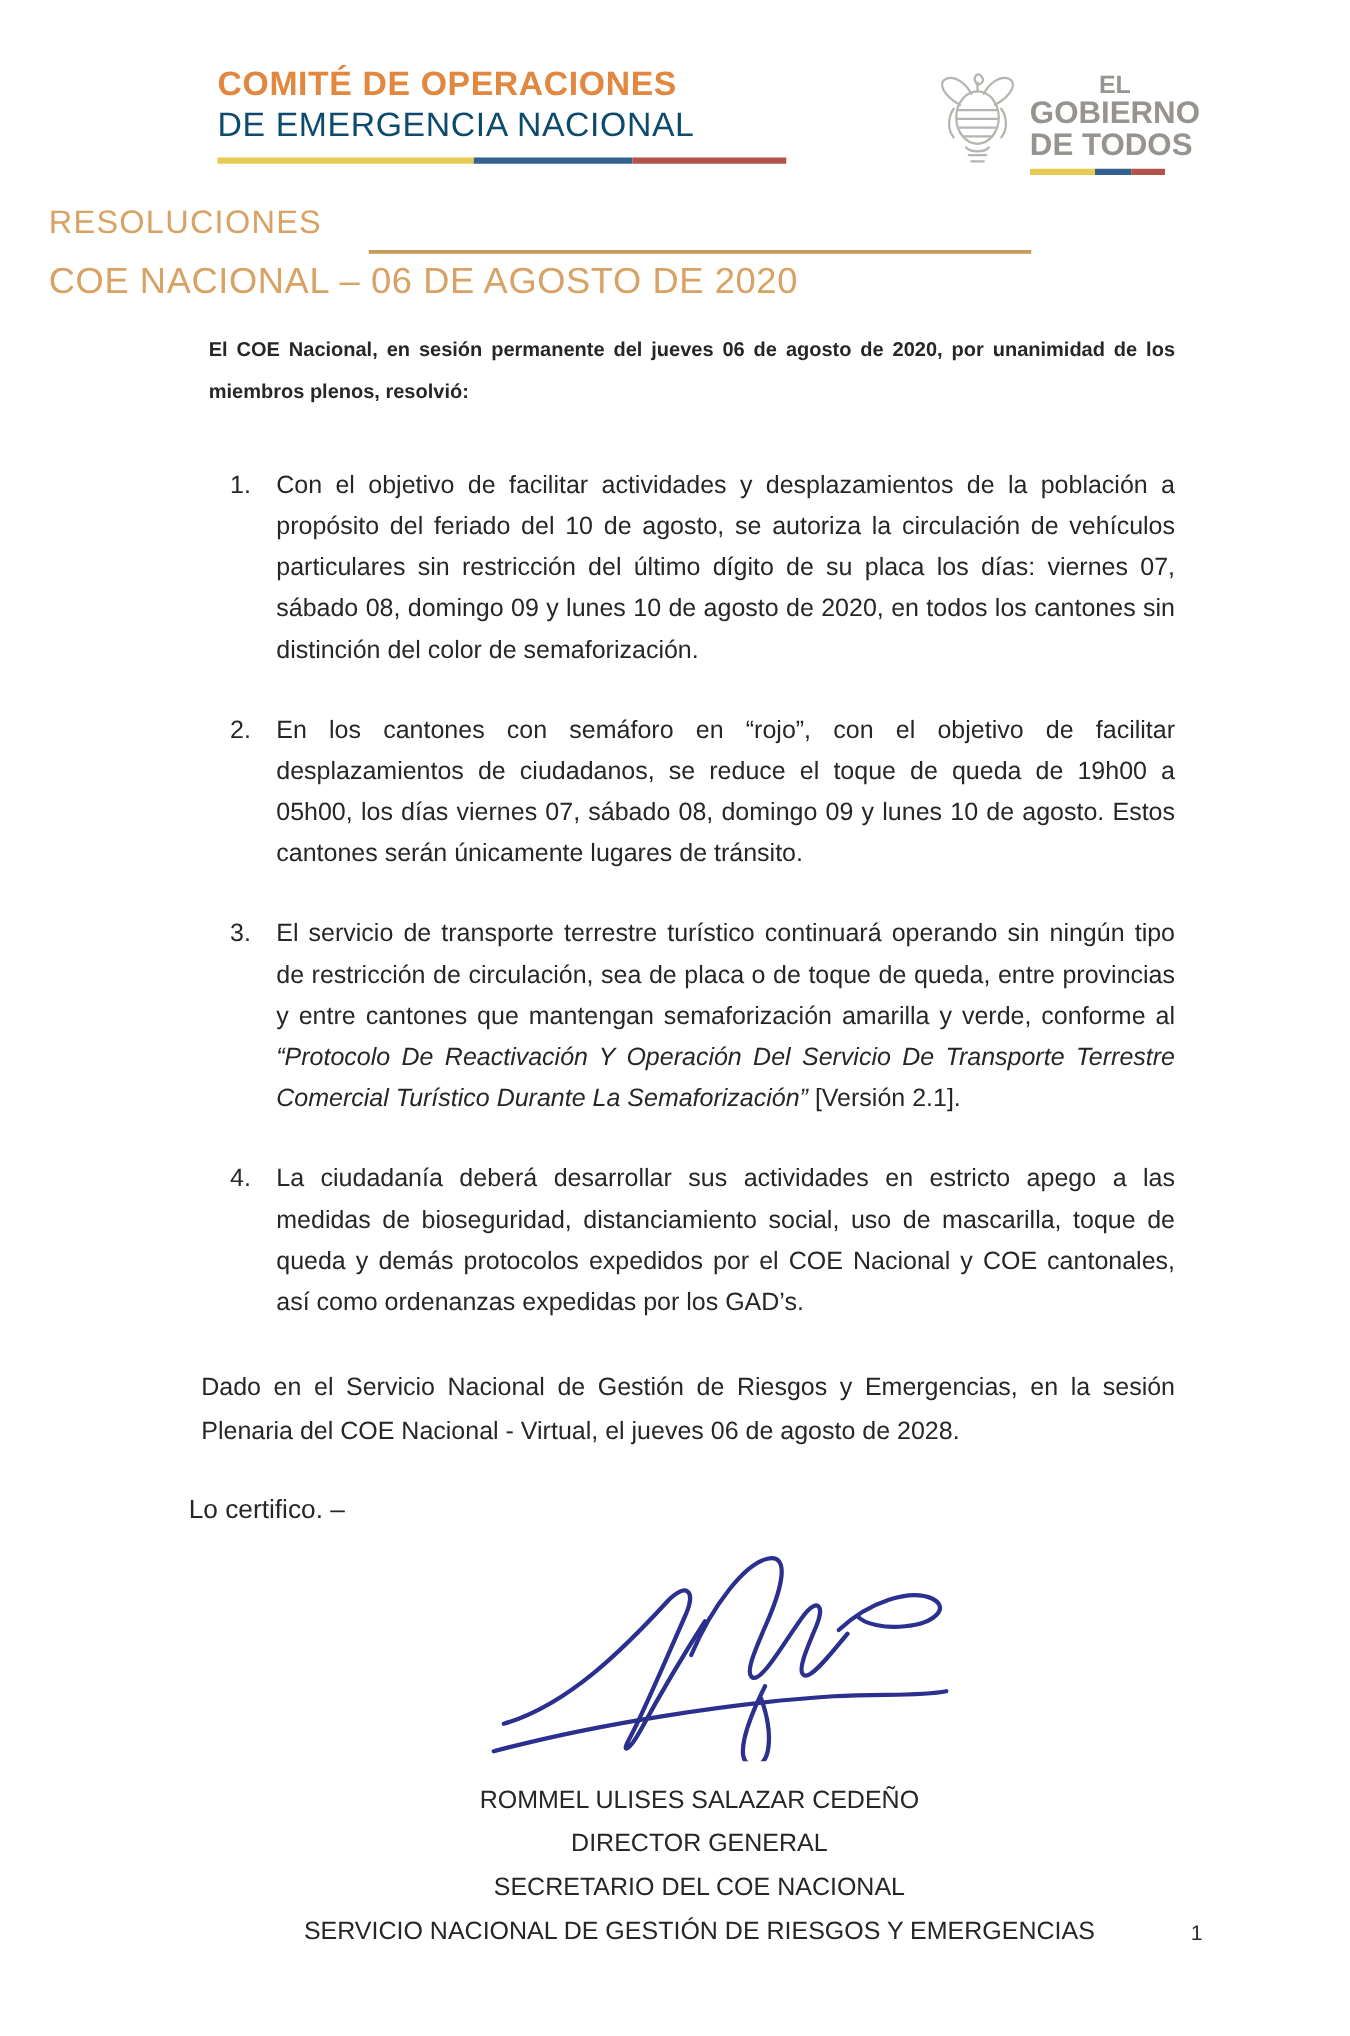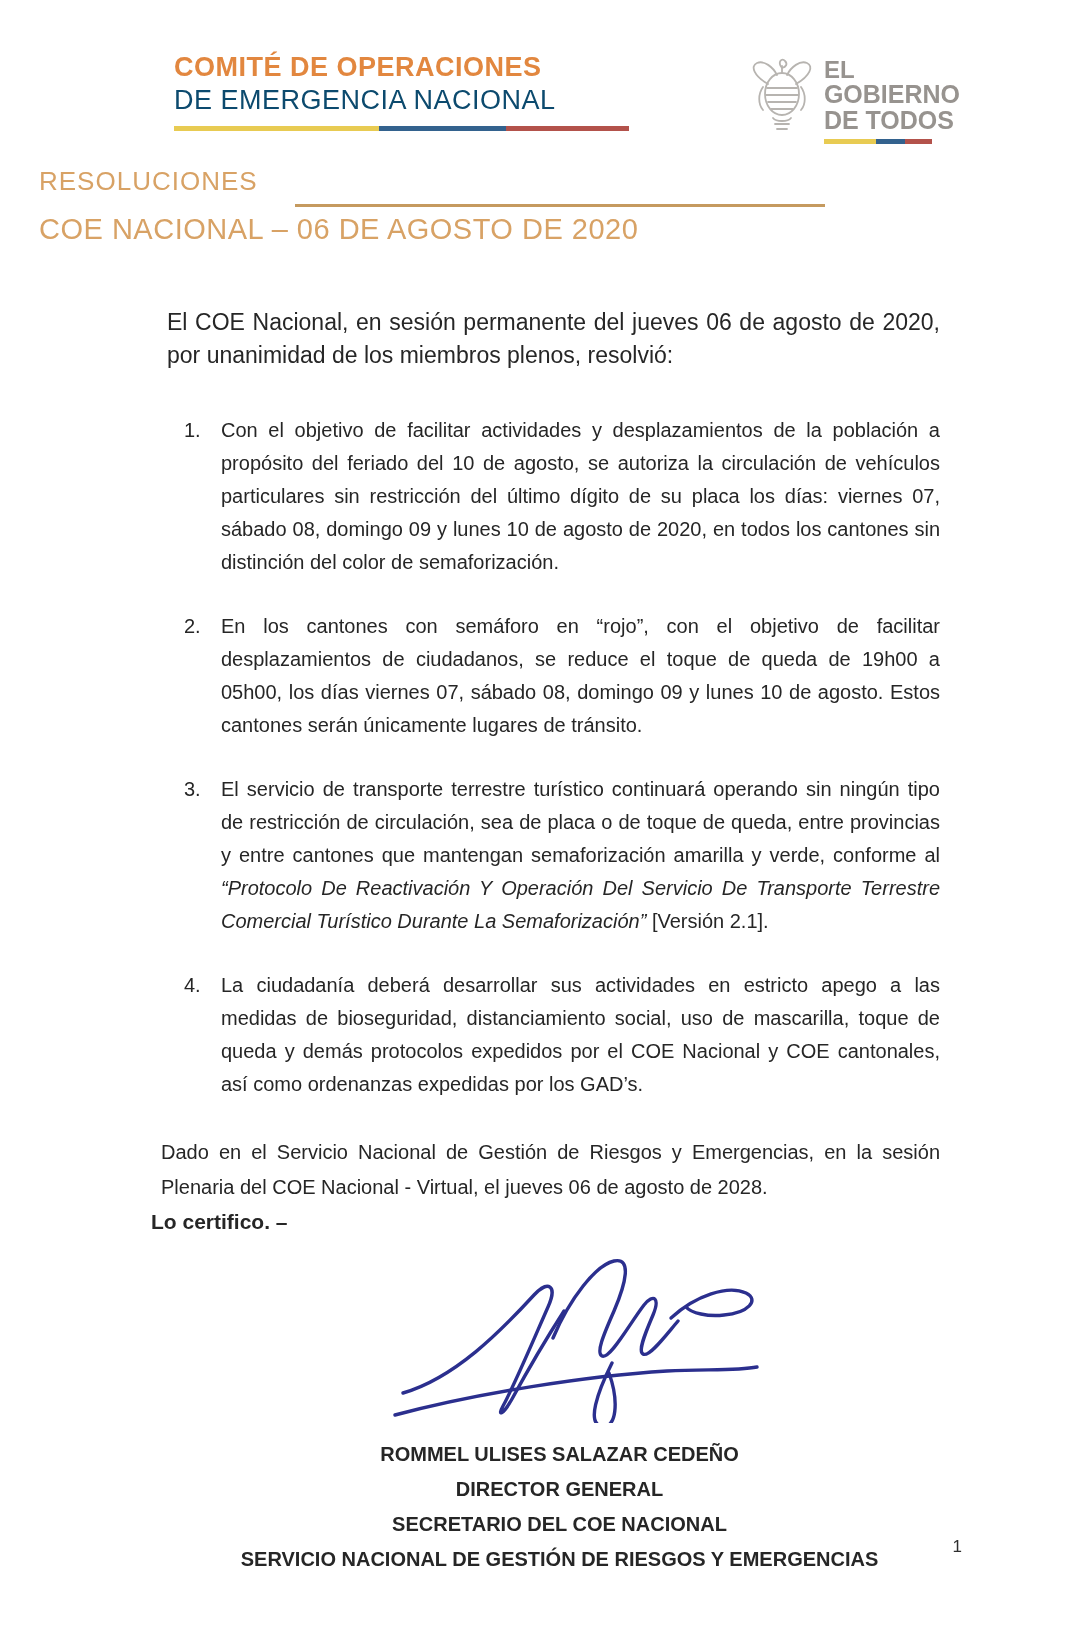--- a/index.html
+++ b/index.html
@@ -14,51 +14,51 @@
   .header { display:flex; justify-content:space-between; padding:52px 120px 0 135px; }
   .logo-left .l1 { font-size:27px; font-weight:bold; color:#E2873F; letter-spacing:.5px; }
   .logo-left .l2 { font-size:27px; font-weight:400; color:#0c4a6e; letter-spacing:.5px; margin-top:2px; }
   .tricolor { display:flex; height:5px; width:455px; margin-top:10px; }
   .tricolor .y { background:#E8CB52; width:45%; }
   .tricolor .b { background:#33628E; width:28%; }
   .tricolor .r { background:#B3524B; width:27%; }
 
   .logo-right { display:flex; align-items:flex-start; gap:6px; margin-top:2px; }
   .gob-text { color:#97938F; font-weight:bold; line-height:1.02; padding-top:4px; }
-  .gob-text .g1 { font-size:24px; }
+  .gob-text .g1 { font-size:20px;text-align:center; }
   .gob-text .g2, .gob-text .g3 { font-size:25px; }
   .tricolor-sm { display:flex; height:5px; width:108px; margin-top:6px; }
   .tricolor-sm .y { background:#E8CB52; width:48%; }
   .tricolor-sm .b { background:#33628E; width:27%; }
   .tricolor-sm .r { background:#B3524B; width:25%; }
 
   
   .titleblock { text-align:left; margin-top:22px; }
   .titleblock .t1 { font-size:26px; color:#D8A265; letter-spacing:1px; }
   .titleblock .rule { width:530px; height:3px; background:#C59A5F; margin:7px auto 6px auto; }
   .titleblock .t2 { font-size:29px; color:#D8A265; letter-spacing:.5px; }
 
   
   .content { padding:0 140px 0 128px; }
-  .intro { margin-top:60px; font-weight:normal; font-size:23px; line-height:33px; text-align:justify; }
+  .intro { margin-top:22px; font-weight:bold; font-size:16px; line-height:33px; text-align:justify; }
 
   ol.resolutions { list-style:none; margin-top:42px; }
   ol.resolutions li { display:flex; margin-bottom:31px; }
   ol.resolutions .num { flex:none; width:54px; padding-left:17px; font-size:20px; line-height:33px; }
   ol.resolutions .txt { flex:1; font-size:20px; line-height:33px; text-align:justify; }
   .it { font-style:italic; }
 
   .closing { margin-top:34px; margin-left:-6px; font-size:20px; line-height:35px; text-align:justify; }
-  .certify { margin-left:-16px; font-size:21px; line-height:34px; font-weight:bold; }
+  .certify { margin-left:-16px; font-size:21px; line-height:34px; font-weight:normal;margin-top:28px; }
 
   
   .sigwrap { display:flex; justify-content:center; margin-top:2px; }
   .sigwrap svg { margin-left:40px; }
 
-  .nameblock { text-align:center; font-weight:bold; font-size:20px; line-height:35px; margin-top:14px; }
+  .nameblock { text-align:center; font-weight:normal; font-size:20px; line-height:35px; margin-top:14px; }
 
   .pagenum { position:absolute; right:118px; bottom:72px; font-size:17px; color:#2e2e2e; }
 </style>
 </head>
 <body>
 
 <div class="page">
 
   <div class="header">
     <div class="logo-left">

